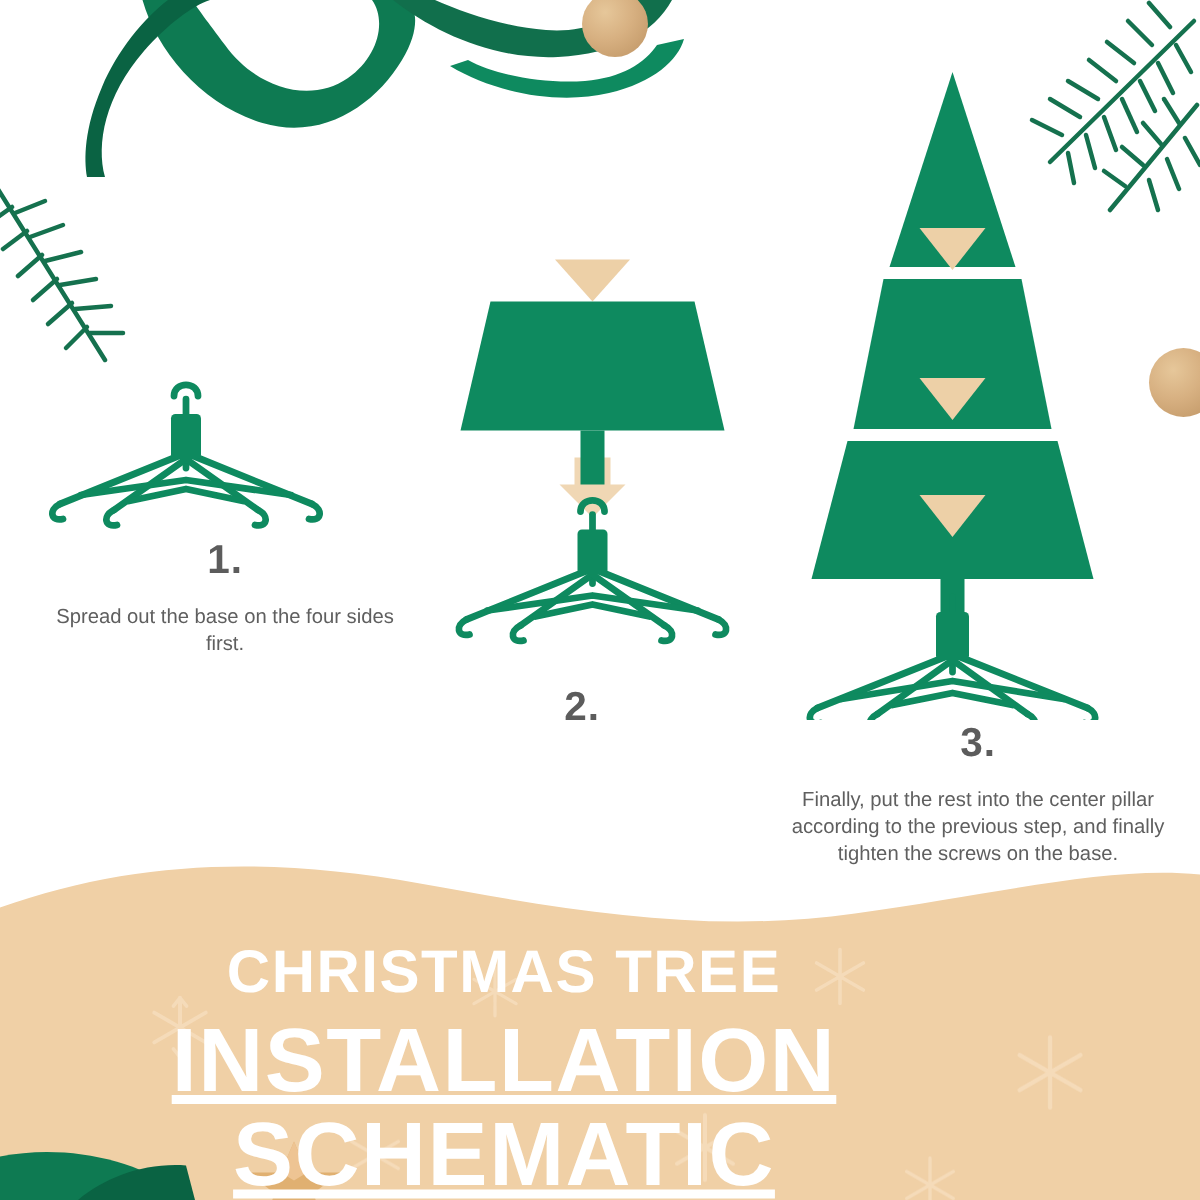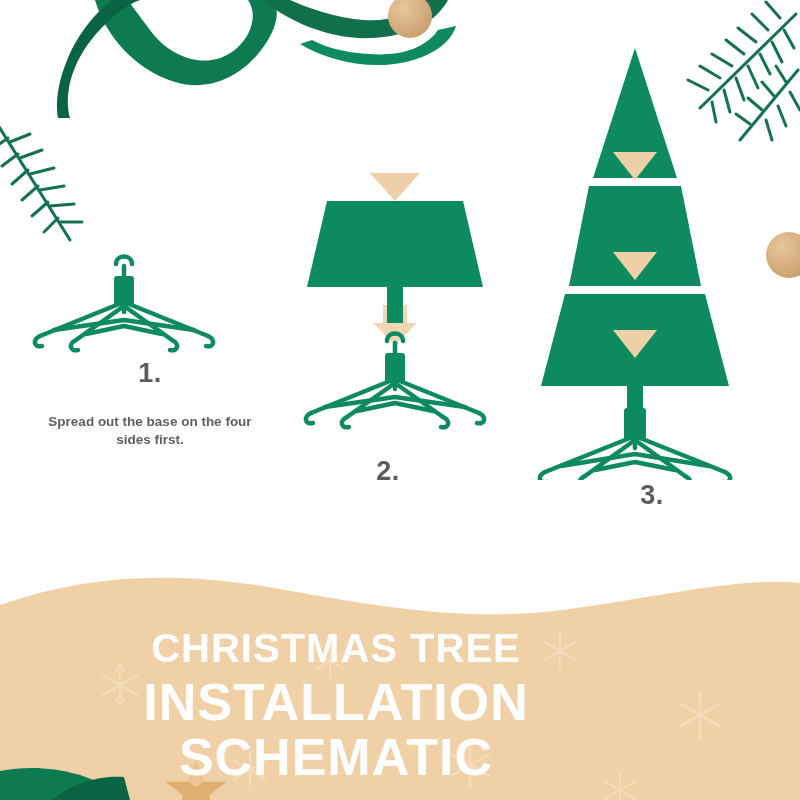--- a/index.html
+++ b/index.html
@@ -64,22 +64,21 @@
     font-size: 27px;
     font-weight: bold;
     color: #5c5c5c;
     letter-spacing: 0.5px;
     line-height: 1;
   }
   .step-text {
     font-size: 13.5px;
     color: #5f5f5f;
     line-height: 1.35;
-    margin-top: 26px;
-    font-weight: bold;
+    margin-top: 15px;
   }
 
   
   #step1 { left: 30px; top: 360px; width: 240px; }
   #step1-art { position: absolute; left: 24px; top: 250px; width: 200px; height: 110px; }
 
   
   #step2 { left: 270px; top: 458px; width: 236px; }
   #step2-art { position: absolute; left: 265px; top: 165px; width: 250px; height: 290px; }
 
@@ -105,21 +104,22 @@
     font-weight: bold;
     letter-spacing: 1px;
     line-height: 1.05;
   }
   .banner-line1 {
     top: 62px;
     font-size: 40px;
   }
   .banner-line2 {
     top: 110px;
-    font-size: 52px;
+    font-size: 60px;
+    text-decoration: underline;
   }
 </style>
 </head>
 <body>
 
 <div id="page">
 
   <svg class="deco-ribbon" viewBox="0 0 800 120">
     <path d="M95,0 C105,35 135,70 175,82 C215,94 250,70 268,40 C280,20 278,6 272,0 L248,0 C258,14 252,38 232,52 C206,70 170,58 150,30 C138,14 132,6 128,0 Z" fill="#0e7a52"></path>
     <path d="M70,118 C64,96 70,64 96,34 C112,16 128,4 140,0 L112,0 C96,12 78,34 68,58 C56,86 56,106 58,118 Z" fill="#0a6343"></path>
@@ -255,20 +255,21 @@
       <path d="M80,436 C72,440 74,448 82,446"></path>
       <path d="M180,436 C188,440 186,448 178,446"></path>
       <path d="M56,426 L130,414 L204,426"></path>
       <path d="M90,430 L130,422 L170,430"></path>
     </g>
     <rect x="119" y="368" width="22" height="32" rx="3" fill="#0e8a5f"></rect>
   </svg>
 
   <div class="step" id="step3">
     <div class="step-num">3.</div>
+    <div class="step-text">Finally, put the rest into the center pillar according to the previous step, and finally tighten the screws on the base.</div>
   </div>
 
   <div class="banner">
     <svg width="800" height="235" viewBox="0 0 800 235">
       <path d="M0,40 C90,8 180,6 280,24 C380,42 470,58 570,44 C670,30 740,12 800,18 L800,235 L0,235 Z" fill="#f0d0a6"></path>
       <g fill="#f6ddbd" opacity="0.85">
         <g transform="translate(120,120) scale(1.1)">
           <path d="M0,-18 L0,18 M-15.6,-9 L15.6,9 M-15.6,9 L15.6,-9" stroke="#f6ddbd" stroke-width="2.4" stroke-linecap="round"></path>
           <path d="M0,-18 L-4,-13 M0,-18 L4,-13 M0,18 L-4,13 M0,18 L4,13" stroke="#f6ddbd" stroke-width="2.2" stroke-linecap="round"></path>
         </g>

